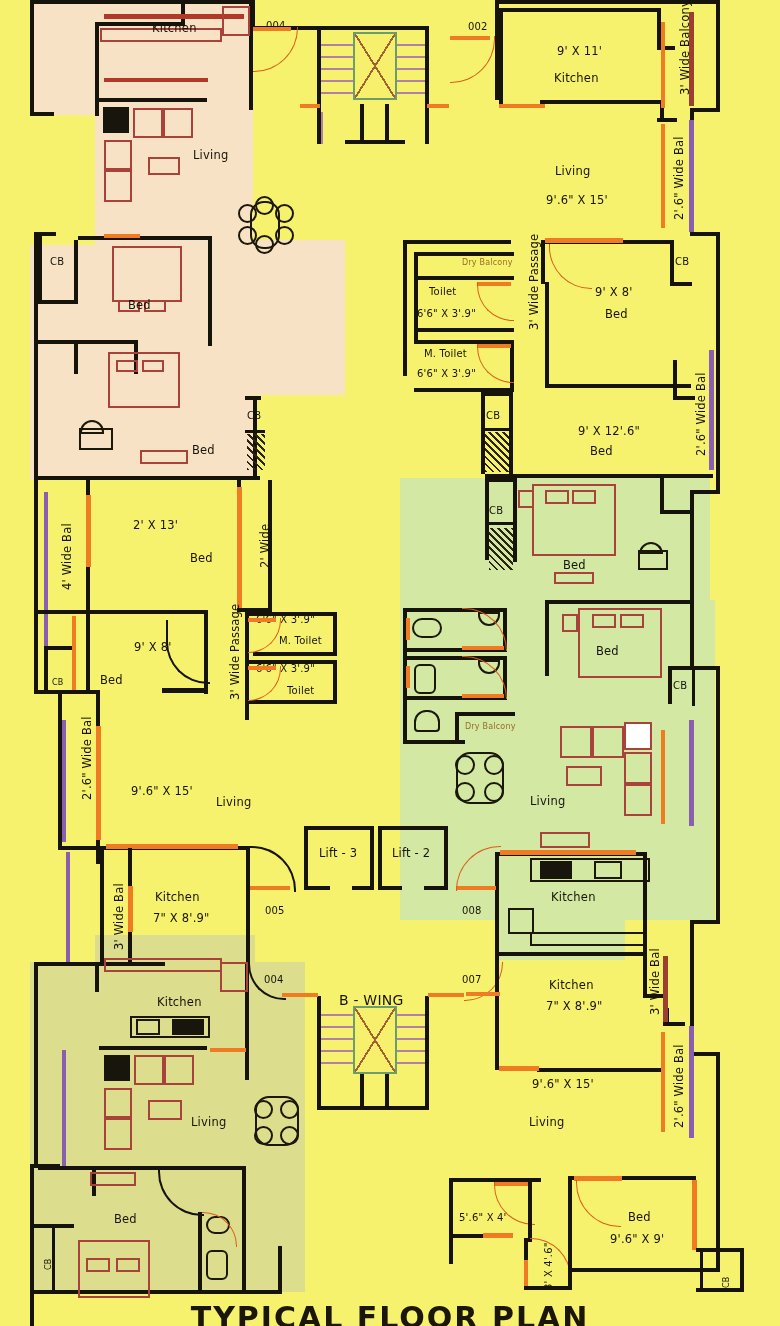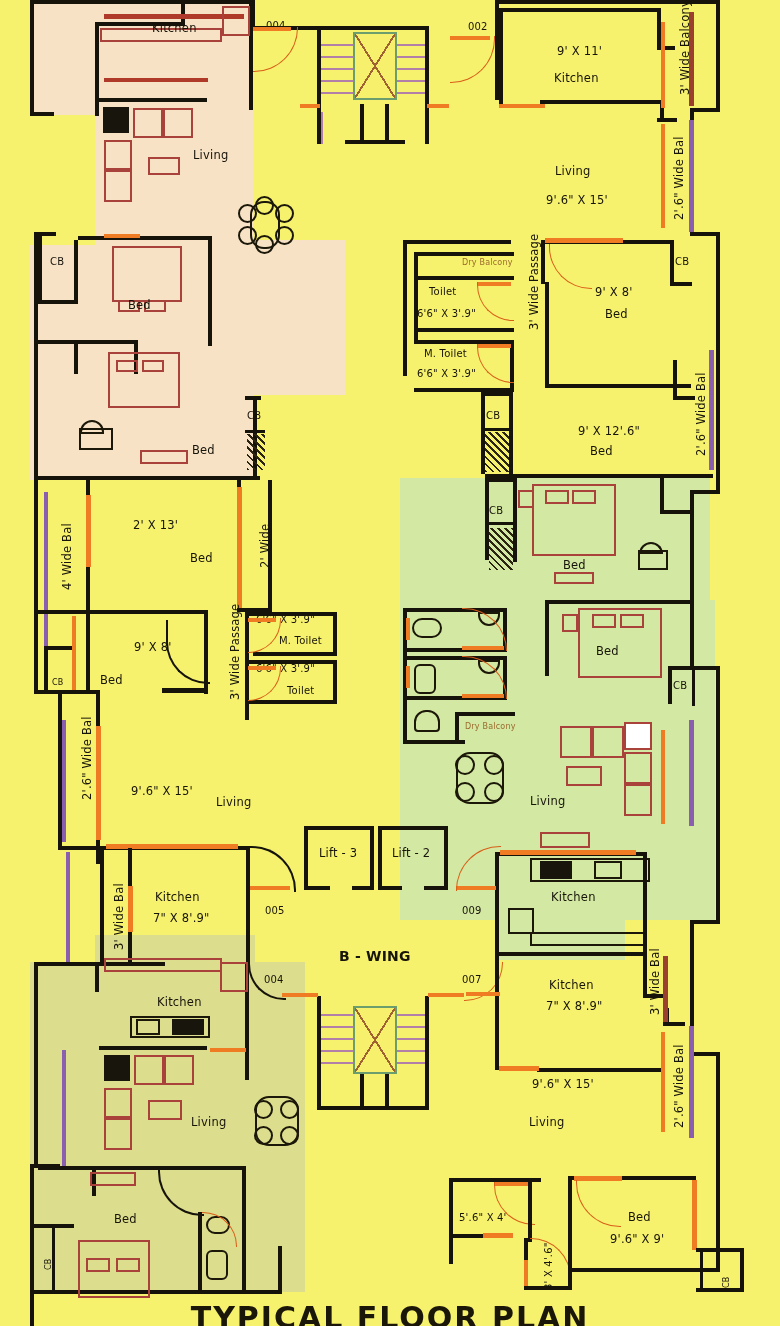--- a/index.html
+++ b/index.html
@@ -387,21 +387,21 @@
   <div class="w" style="left:495px;top:852px;width:152px;height:4px;"></div>
   <div class="op" style="left:500px;top:850px;width:136px;height:5px;"></div>
   <div class="fur" style="left:540px;top:832px;width:50px;height:16px;"></div>
   <div class="furd" style="left:530px;top:858px;width:120px;height:24px;"></div>
   <div class="dark" style="left:540px;top:861px;width:32px;height:18px;"></div>
   <div class="furd" style="left:594px;top:861px;width:28px;height:18px;"></div>
   <div class="txt" style="left:551px;top:890px;">Kitchen</div>
   <div class="furd" style="left:508px;top:908px;width:26px;height:26px;"></div>
   <div class="furd" style="left:530px;top:932px;width:116px;height:14px;"></div>
   <div class="w" style="left:643px;top:852px;width:4px;height:112px;"></div>
-  <div class="txt sm" style="left:462px;top:905px;">009</div>
+  <div class="txt sm" style="left:462px;top:905px;">008</div>
   <div class="op" style="left:456px;top:886px;width:40px;height:4px;"></div>
   <div class="swing" style="left:456px;top:846px;width:44px;height:44px;
        border-right:none;border-bottom:none;border-radius:44px 0 0 0;"></div>
 
   <div class="w" style="left:317px;top:30px;width:4px;height:114px;"></div>
   <div class="w" style="left:425px;top:30px;width:4px;height:114px;"></div>
   <div class="w" style="left:317px;top:26px;width:112px;height:4px;"></div>
   <div class="tread" style="left:321px;top:44px;width:104px;"></div>
   <div class="tread" style="left:321px;top:56px;width:104px;"></div>
   <div class="tread" style="left:321px;top:68px;width:104px;"></div>
@@ -427,21 +427,21 @@
   <div class="w" style="left:352px;top:886px;width:22px;height:4px;"></div>
   <div class="txt" style="left:319px;top:846px;">Lift - 3</div>
 
   <div class="w" style="left:378px;top:830px;width:4px;height:60px;"></div>
   <div class="w" style="left:378px;top:826px;width:70px;height:4px;"></div>
   <div class="w" style="left:444px;top:830px;width:4px;height:60px;"></div>
   <div class="w" style="left:378px;top:886px;width:24px;height:4px;"></div>
   <div class="w" style="left:424px;top:886px;width:24px;height:4px;"></div>
   <div class="txt" style="left:392px;top:846px;">Lift - 2</div>
 
-  <div class="txt big" style="left:339px;top:948px;font-size:14px;font-weight:bold;">B - WING</div>
+  <div class="txt big" style="left:339px;top:992px;font-size:14px;">B - WING</div>
   <div class="txt sm" style="left:264px;top:974px;">004</div>
   <div class="txt sm" style="left:462px;top:974px;">007</div>
 
   <div class="w" style="left:317px;top:996px;width:4px;height:114px;"></div>
   <div class="w" style="left:425px;top:996px;width:4px;height:114px;"></div>
   <div class="w" style="left:317px;top:1106px;width:112px;height:4px;"></div>
   <div class="op" style="left:282px;top:993px;width:36px;height:4px;"></div>
   <div class="op" style="left:428px;top:993px;width:36px;height:4px;"></div>
   <div class="tread" style="left:321px;top:1014px;width:104px;"></div>
   <div class="tread" style="left:321px;top:1026px;width:104px;"></div>

